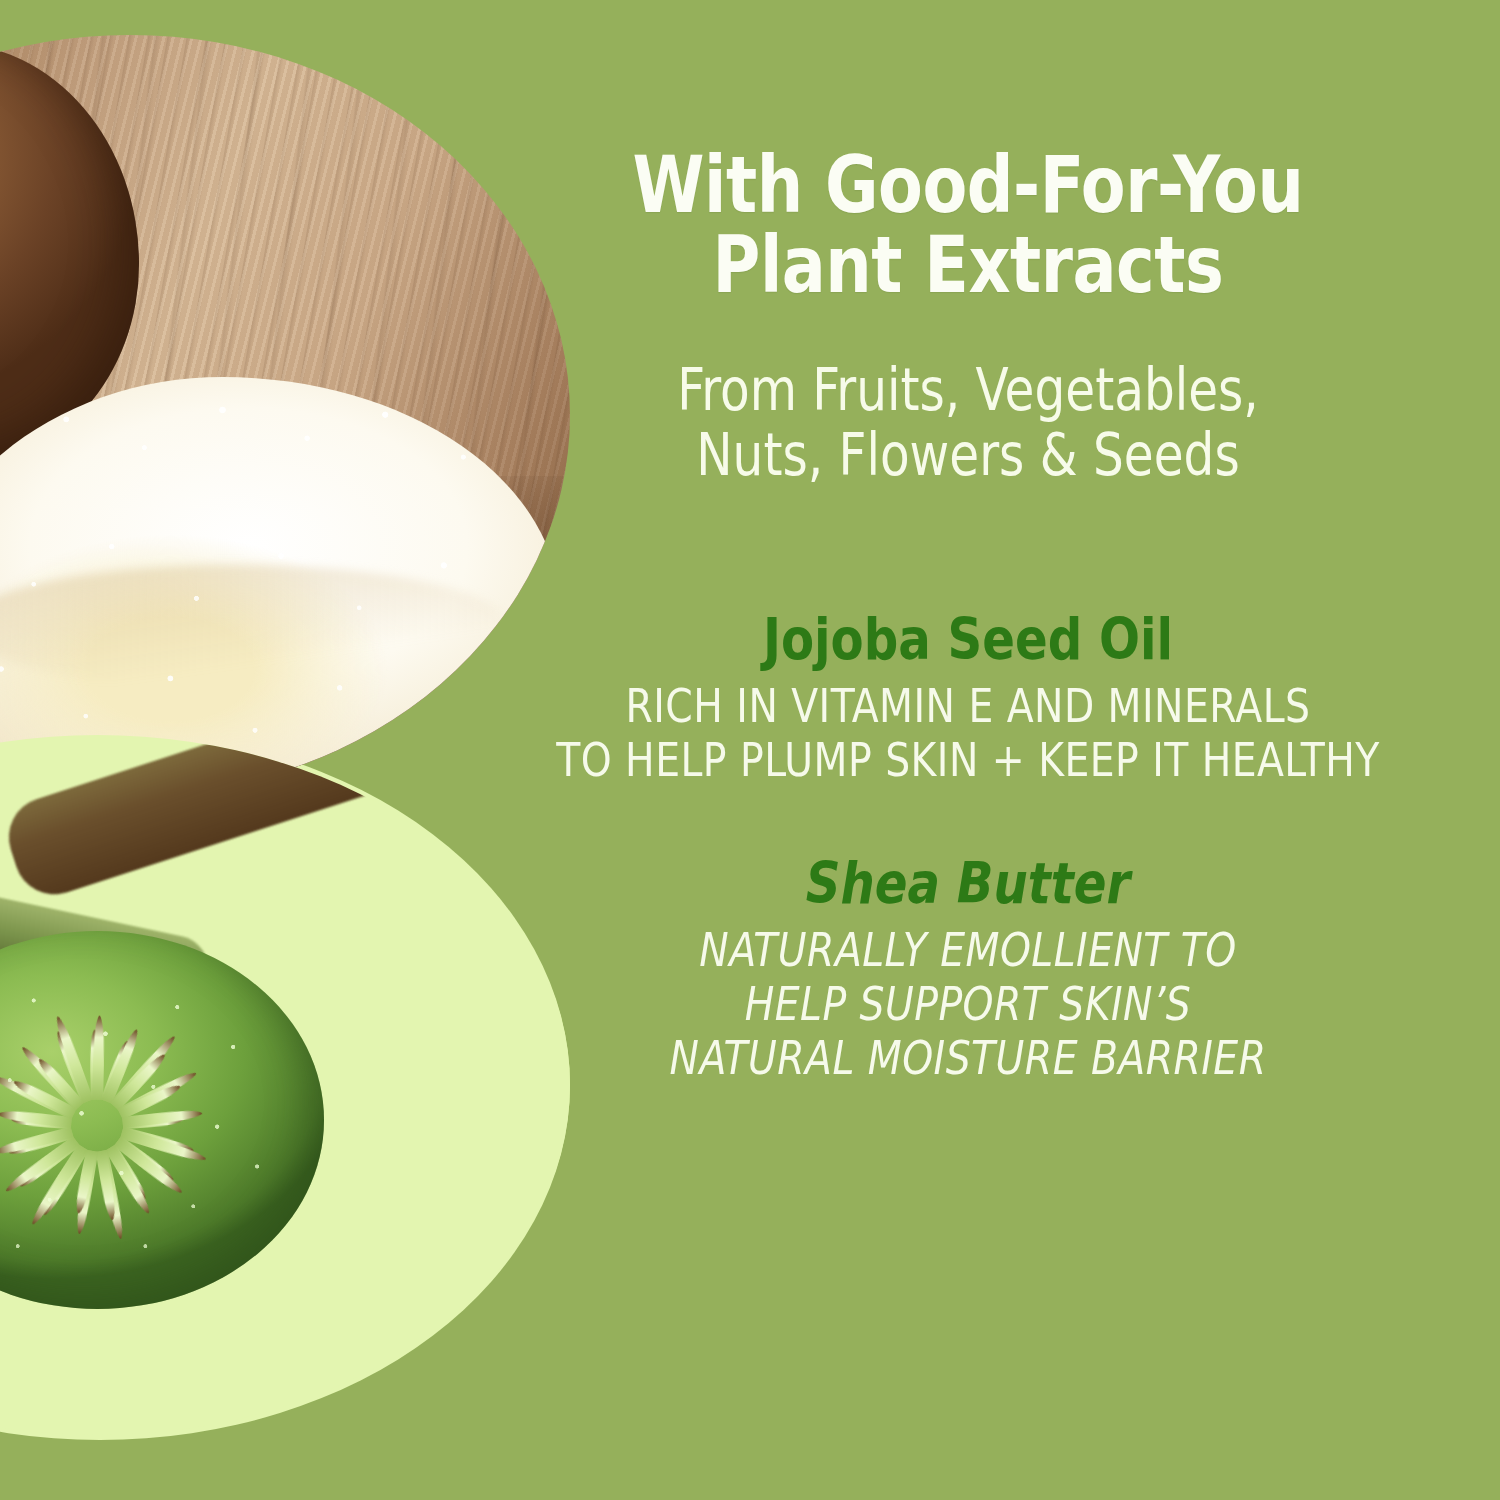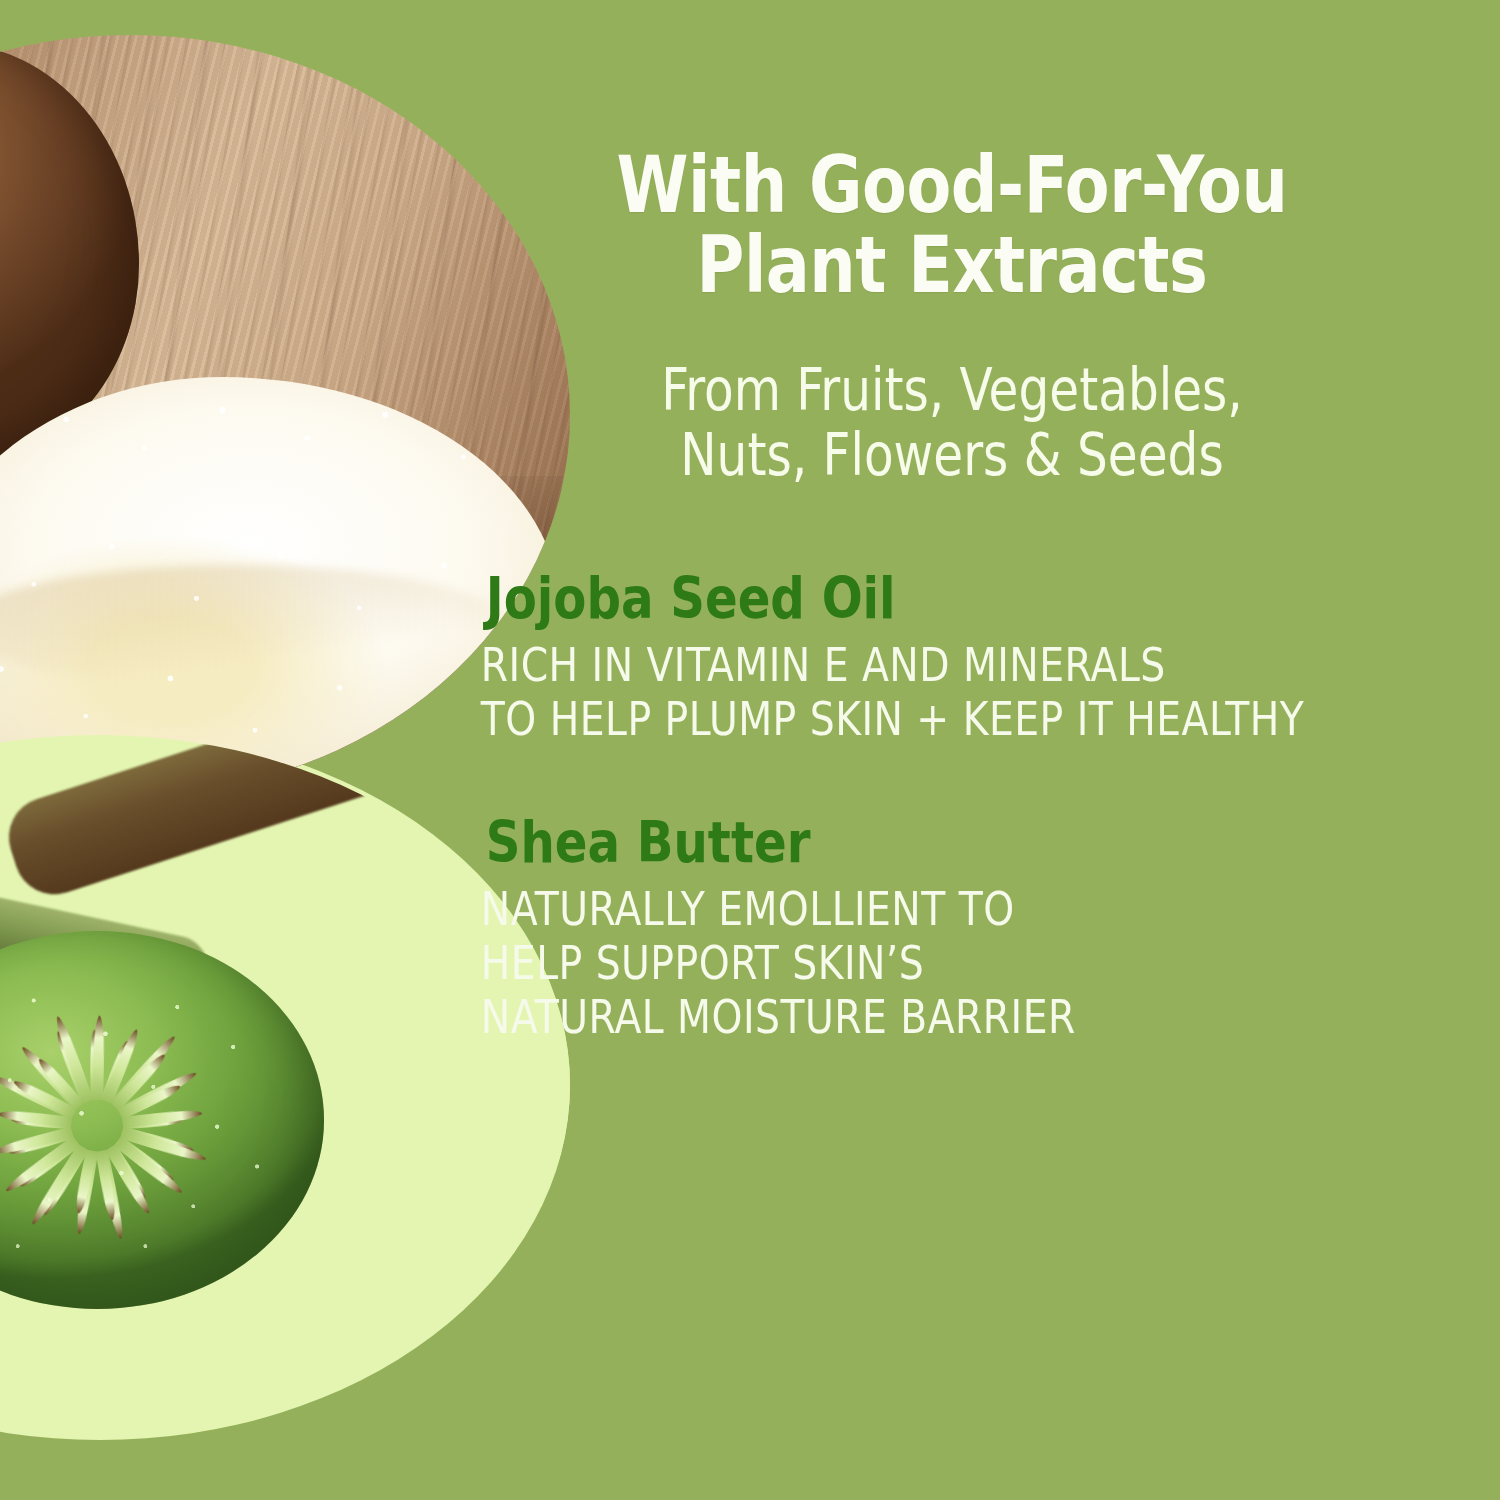--- a/index.html
+++ b/index.html
@@ -230,21 +230,21 @@
     height: 2.9%;
     transform-origin: 0% 50%;
     border-radius: 0 60% 60% 0 / 0 50% 50% 0;
     background: linear-gradient(90deg, #9fc262 0%, #cfe79a 42%, #eaf6c8 74%, #6b4a22 100%);
     filter: blur(0.5px);
   }
 
   
   .text-col {
     position: absolute;
-    left: 456px;
+    left: 472px;
     top: 0;
     width: 992px;
     height: 1060px;
   }
   .headline {
     position: absolute;
     left: 0;
     top: 146px;
     width: 100%;
     text-align: center;
@@ -270,20 +270,22 @@
     line-height: 1.12;
     font-family: "DejaVu Sans Condensed", "Liberation Sans Narrow", "Liberation Sans", sans-serif;
     transform: scaleX(0.93);
     transform-origin: 50% 50%;
   }
 
   .ing-block {
     position: absolute;
     left: 0;
     width: 100%;
+    text-align: center;
+    margin-top: 41px;
   }
   .ing-name {
     color: #2d7a16;
     font-weight: 700;
     font-size: 57px;
     line-height: 1.08;
     font-family: "DejaVu Sans Condensed", "Liberation Sans Narrow", "Liberation Sans", sans-serif;
     transform: scaleX(0.94);
     transform-origin: 50% 50%;
     margin: 0 0 8px 0;
@@ -293,21 +295,21 @@
     font-weight: 400;
     font-size: 46px;
     line-height: 1.18;
     letter-spacing: 0.5px;
     font-family: "DejaVu Sans Condensed", "Liberation Sans Narrow", "Liberation Sans", sans-serif;
     transform: scaleX(0.95);
     transform-origin: 50% 50%;
     margin: 0;
   }
   .blk-jojoba { top: 568px; }
-  .blk-shea   { top: 812px; }
+  .blk-shea   { top: 812px; font-style: italic; }
   .blk-yangu  { top: 1118px; }
 </style>
 </head>
 <body>
 
 <div id="poster">
 
   <div class="bg-base"></div>
 
   <div class="pale-circle"></div>

